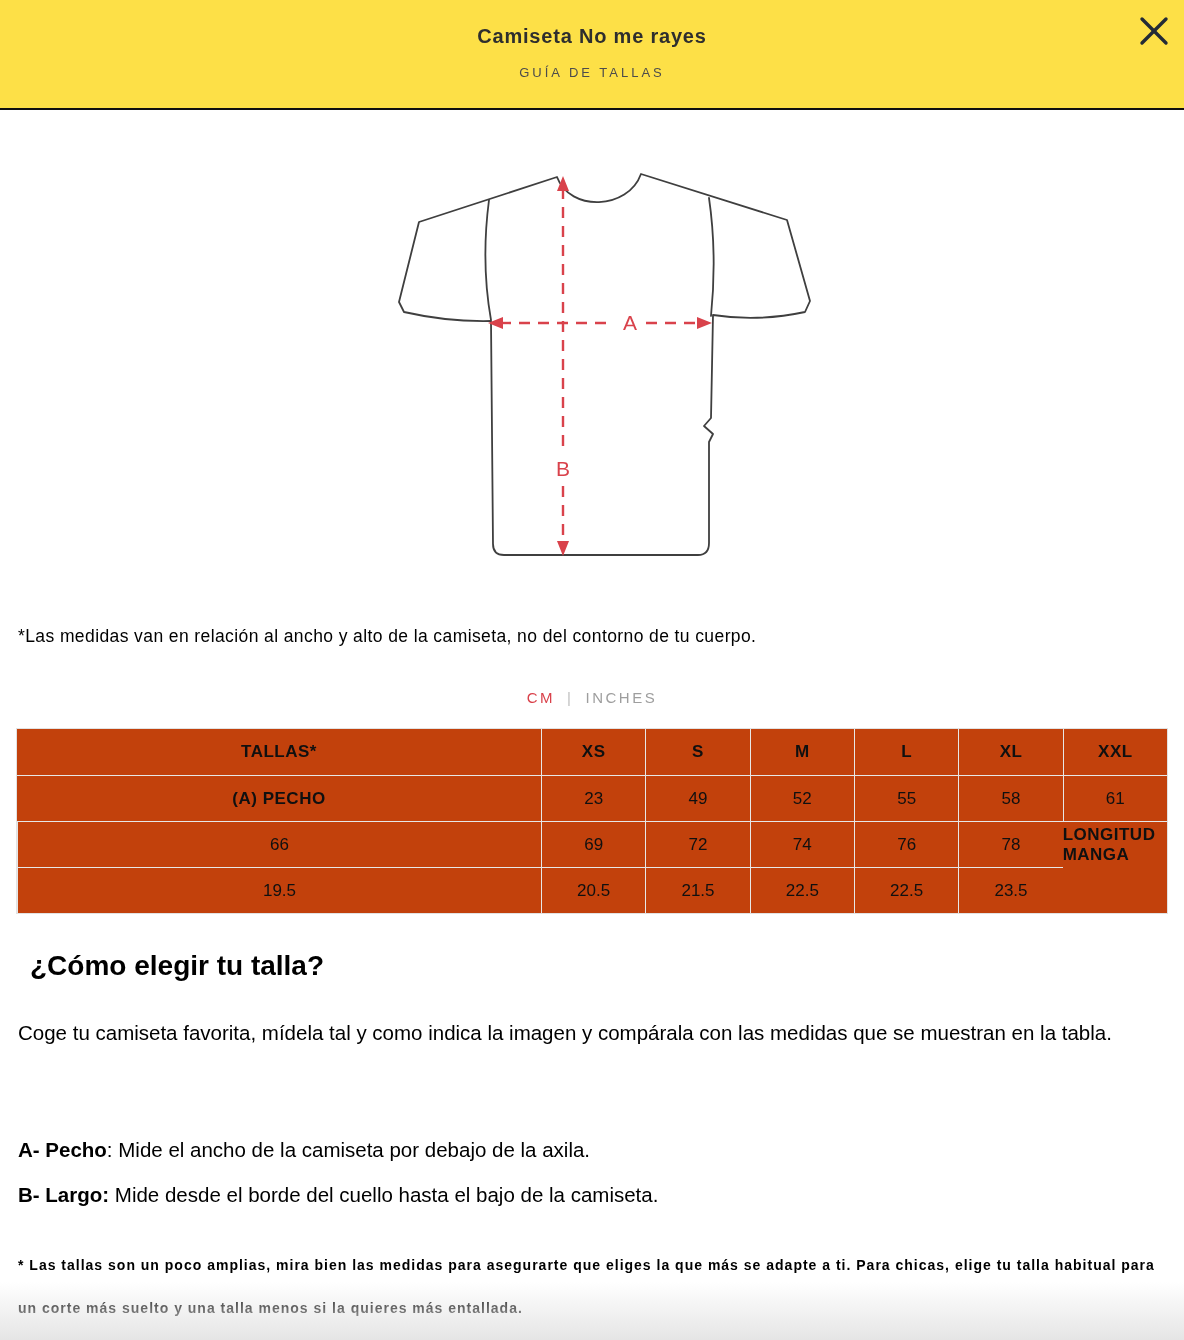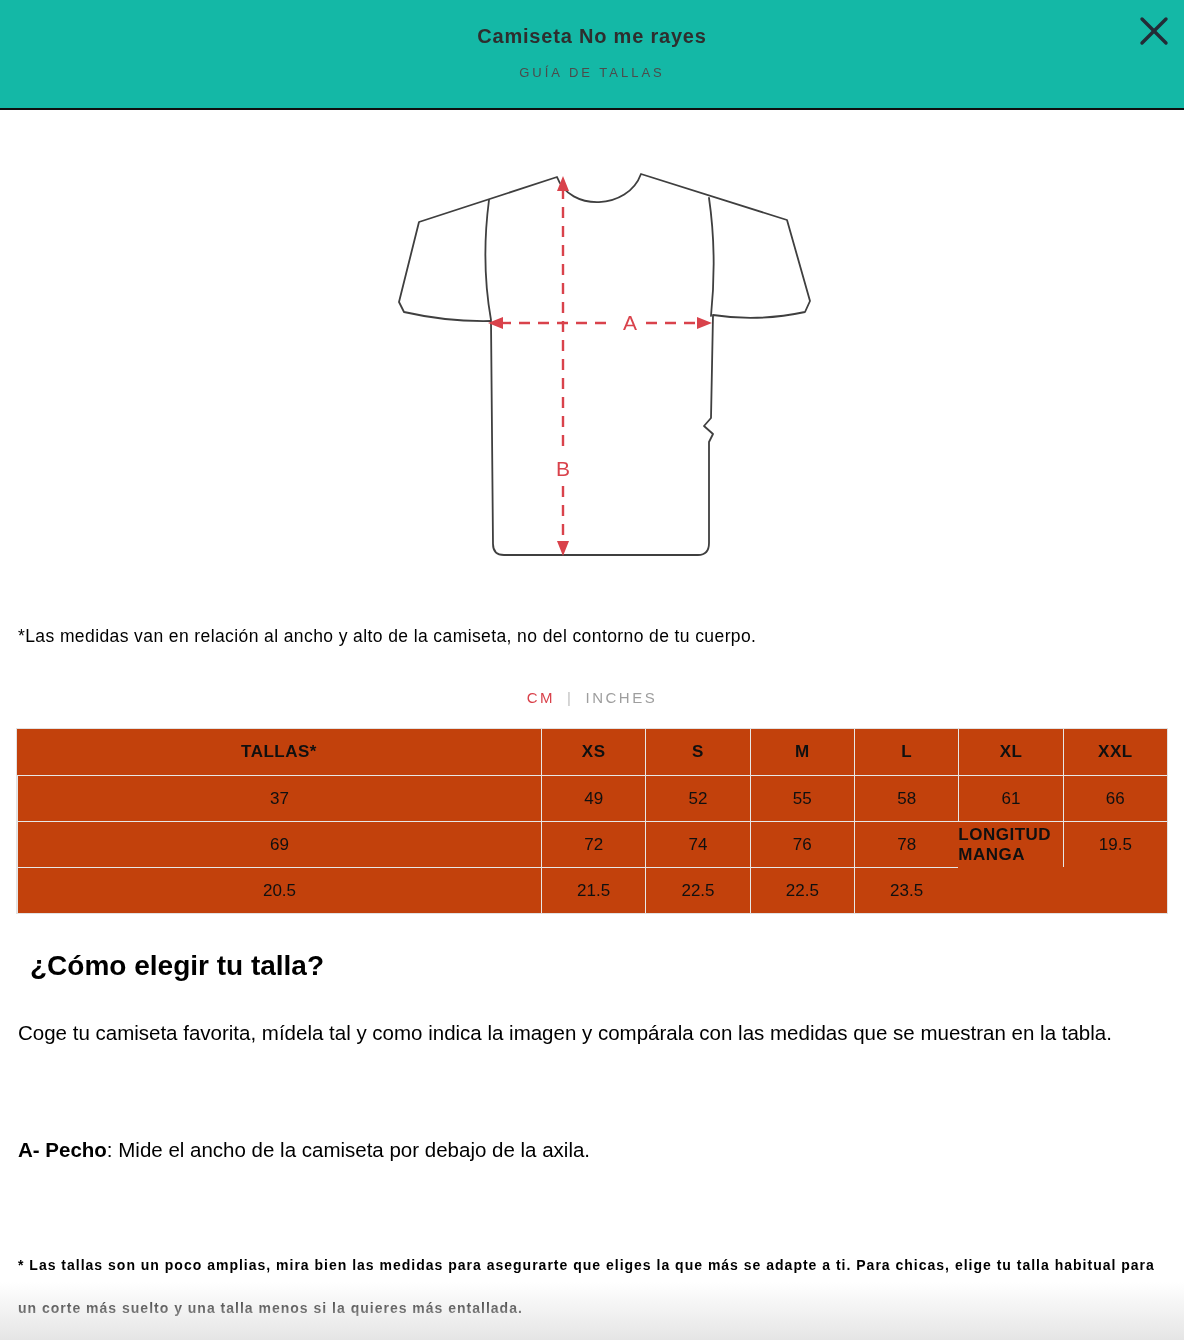--- a/index.html
+++ b/index.html
@@ -3,21 +3,21 @@
 <meta charset="utf-8">
 <style>
   html,body { margin:0; padding:0; background:#fff; }
   .page {
     position:relative; width:1184px; height:1340px; background:#ffffff;
     font-family:"Liberation Sans", sans-serif; overflow:hidden; color:#1a1a1a;
   }
   
   .modal-header {
     position:absolute; top:0; left:0; width:1184px; height:110px;
-    border-bottom:2px solid #0f0f0f; background:#14b8a6; text-align:center; box-sizing:border-box;
+    border-bottom:2px solid #0f0f0f; background:#fde047; text-align:center; box-sizing:border-box;
   }
   .modal-title {
     padding-top:25px; font-size:20px; font-weight:bold; letter-spacing:0.8px; color:#2e2e2e;
   }
   .modal-subtitle {
     padding-top:17px; font-size:13px; font-weight:normal; letter-spacing:3px; color:#4c4c4c;
   }
   .close-btn {
     position:absolute; top:13px; right:12px; width:36px; height:36px;
     cursor:pointer; background:none; border:none; padding:2px;
@@ -139,21 +139,22 @@
 
   <div class="size-table">
     <div class="cell bold first-row first-col">TALLAS*</div>
     <div class="cell bold first-row">XS</div>
     <div class="cell bold first-row">S</div>
     <div class="cell bold first-row">M</div>
     <div class="cell bold first-row">L</div>
     <div class="cell bold first-row">XL</div>
     <div class="cell bold first-row">XXL</div>
 
-    <div class="cell">37</div>
+    <div class="cell bold first-col">(A) PECHO</div>
+    <div class="cell">23</div>
     <div class="cell">49</div>
     <div class="cell">52</div>
     <div class="cell">55</div>
     <div class="cell">58</div>
     <div class="cell">61</div>
 
     <div class="cell">66</div>
     <div class="cell">69</div>
     <div class="cell">72</div>
     <div class="cell">74</div>
@@ -166,17 +167,18 @@
     <div class="cell">21.5</div>
     <div class="cell">22.5</div>
     <div class="cell">22.5</div>
     <div class="cell">23.5</div>
   </div>
 
   <div class="how-heading">¿Cómo elegir tu talla?</div>
   <div class="how-text">Coge tu camiseta favorita, mídela tal y como indica la imagen y compárala con las medidas que se muestran en la tabla.</div>
 
   <div class="measure-a"><b>A- Pecho</b><span>: Mide el ancho de la camiseta por debajo de la axila.</span></div>
+  <div class="measure-b"><b>B- Largo:</b><span> Mide desde el borde del cuello hasta el bajo de la camiseta.</span></div>
 
   <div class="footnote">* Las tallas son un poco amplias, mira bien las medidas para asegurarte que eliges la que más se adapte a ti. Para chicas, elige tu talla habitual para un corte más suelto y una talla menos si la quieres más entallada.</div>
 
   <div class="bottom-fade"></div>
 </div>
 
 </body></html>

